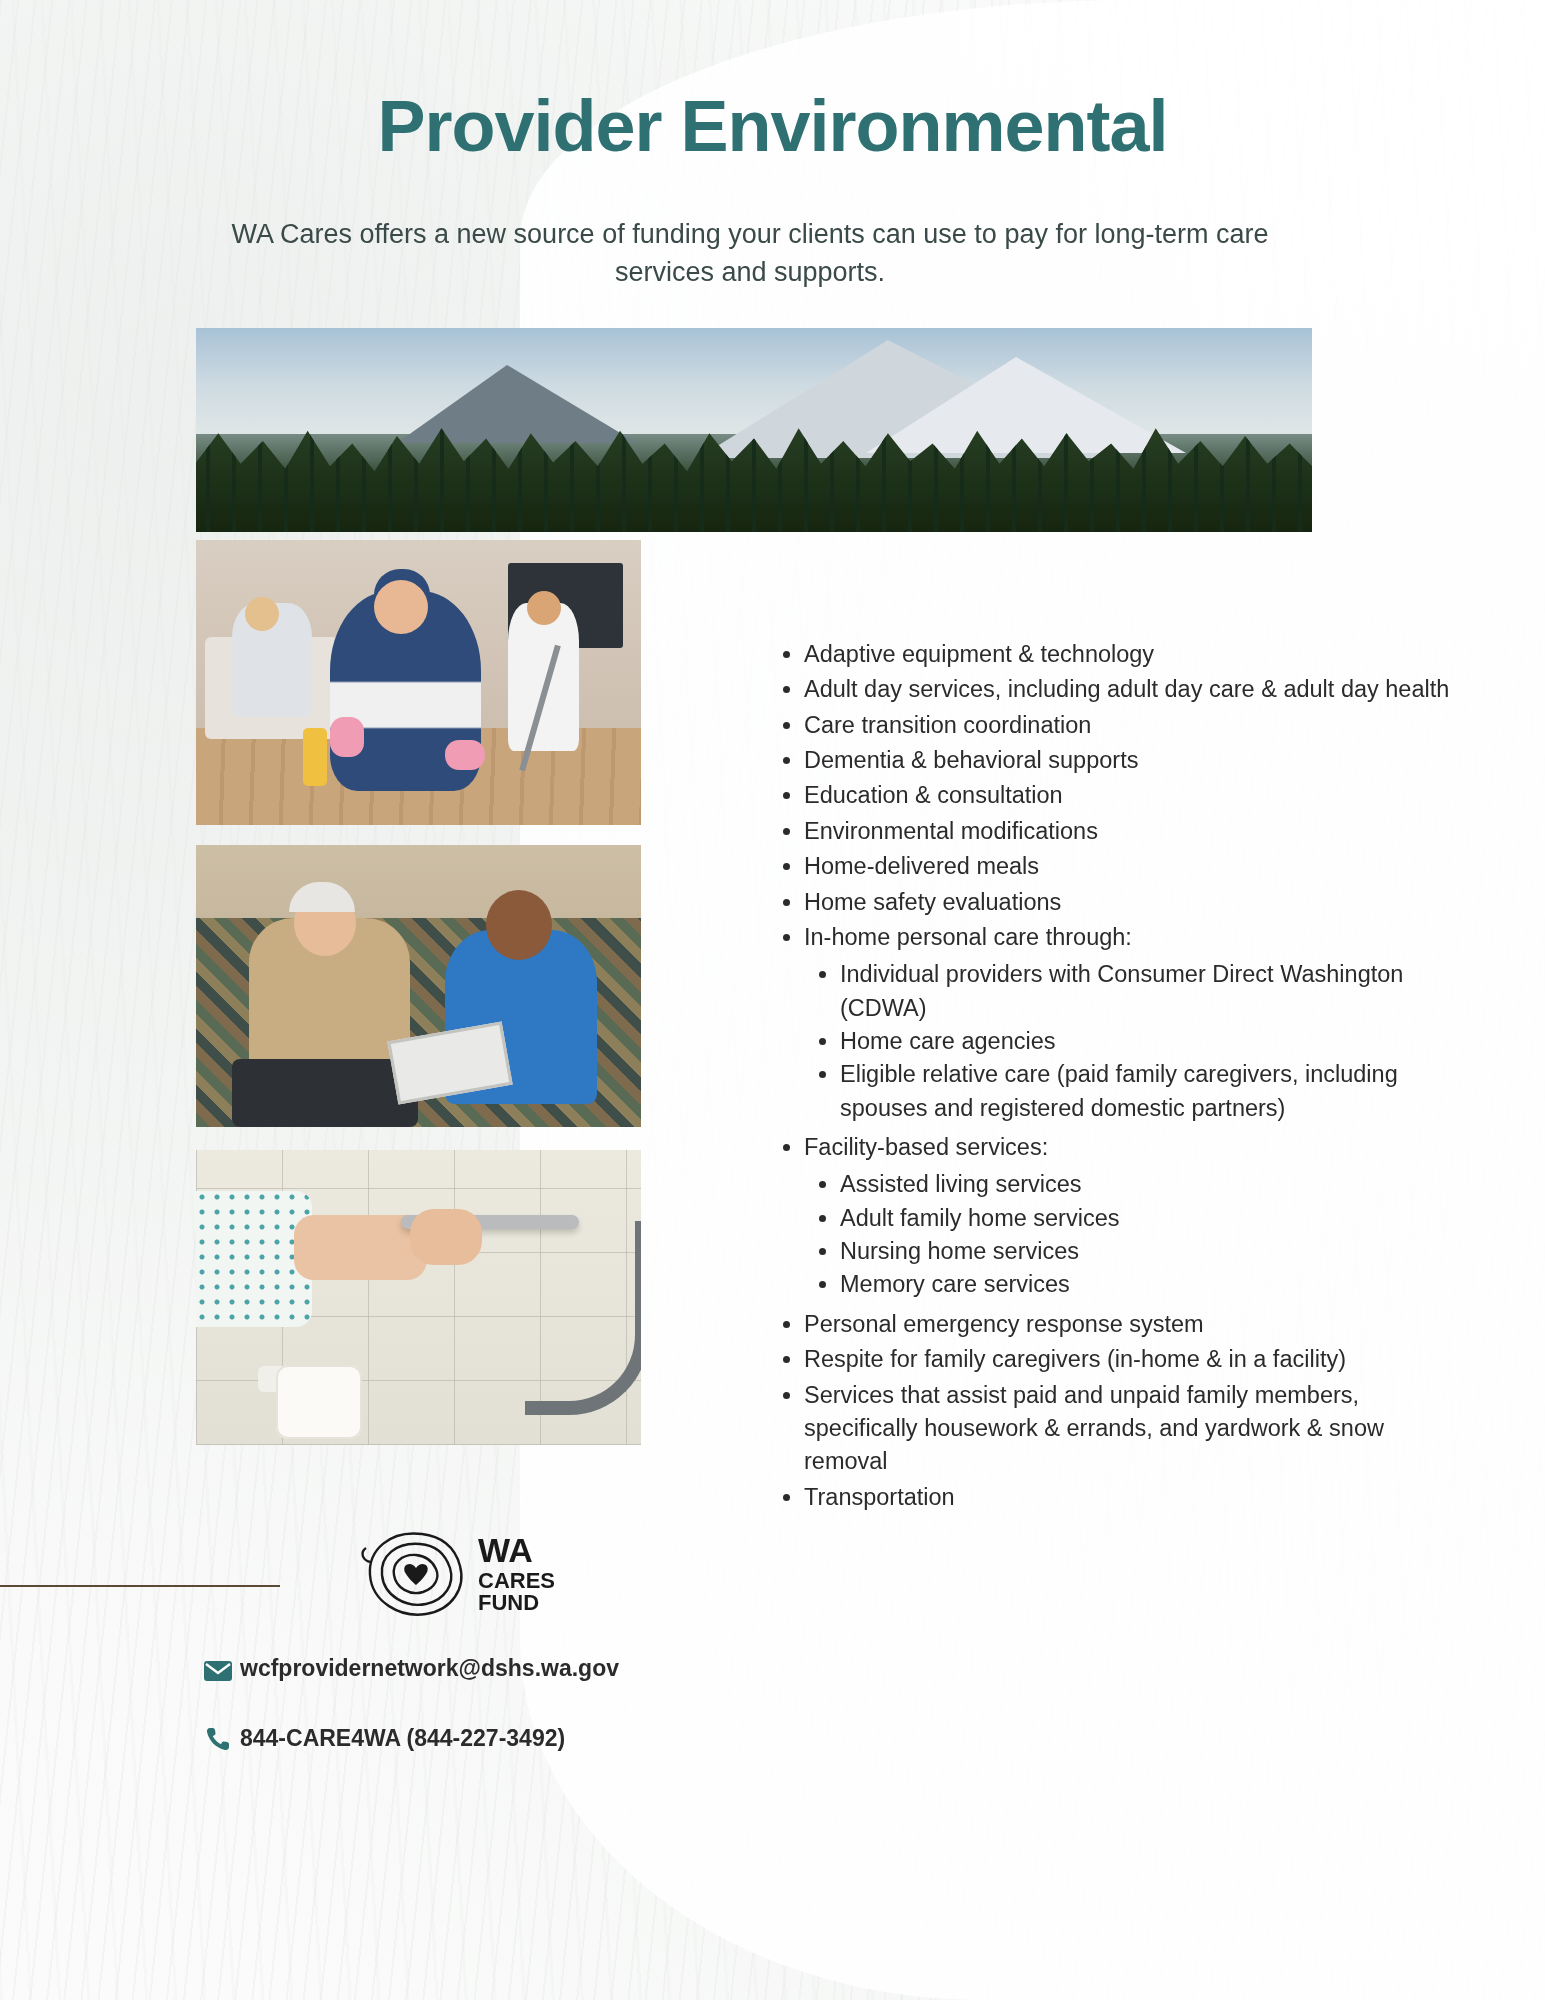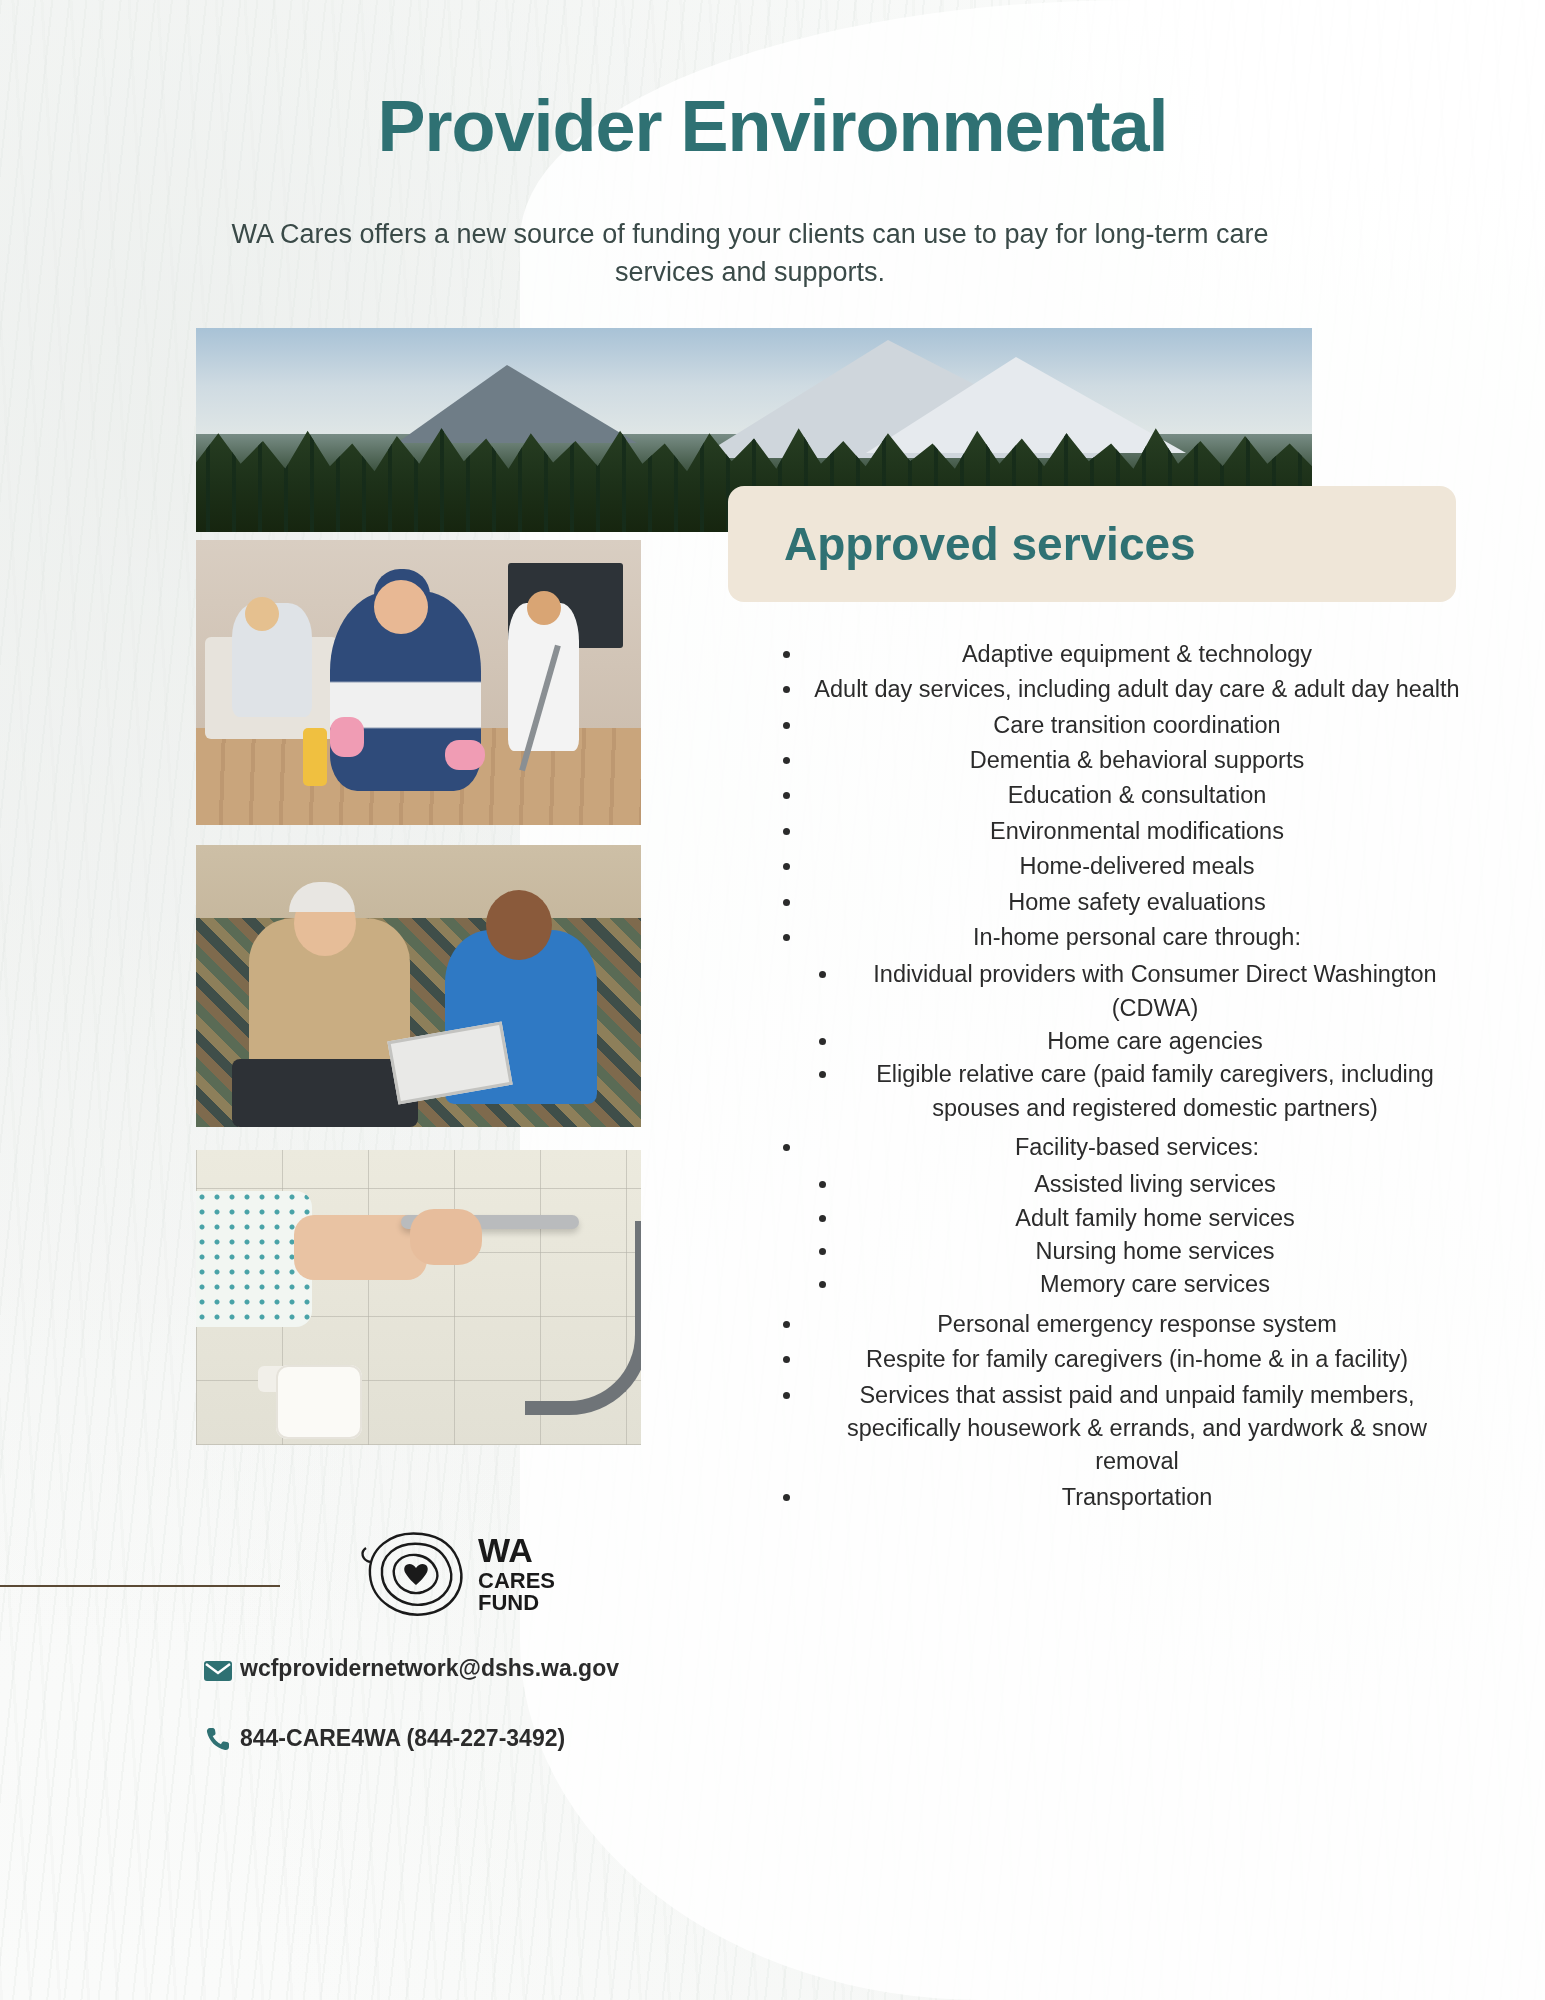--- a/index.html
+++ b/index.html
@@ -227,21 +227,20 @@
     color: #2b2b2b;
     line-height: 1.42;
   }
   .services-list ul {
     margin: 0;
     padding-left: 34px;
     list-style: disc;
   }
   .services-list > ul > li {
     margin-bottom: 2px;
-    text-align: center;
   }
   .services-list ul ul {
     margin: 4px 0 6px 0;
     padding-left: 36px;
   }
 
   
   .divider {
     position: absolute;
     left: 0;
@@ -340,23 +339,20 @@
     <div class="tile"></div>
     <div class="tp-holder"></div>
     <div class="tp-roll"></div>
     <div class="bar-curve"></div>
     <div class="sleeve"></div>
     <div class="arm"></div>
     <div class="bar"></div>
     <div class="hand"></div>
   </div>
 
-  <div class="services-banner">
-    <h2>Approved services</h2>
-  </div>
 
   <div class="services-list">
     <ul id="services-root">
         <li><span>Adaptive equipment &amp; technology</span></li>
         <li><span>Adult day services, including adult day care &amp; adult day health</span></li>
         <li><span>Care transition coordination</span></li>
         <li><span>Dementia &amp; behavioral supports</span></li>
         <li><span>Education &amp; consultation</span></li>
         <li><span>Environmental modifications</span></li>
         <li><span>Home-delivered meals</span></li>

